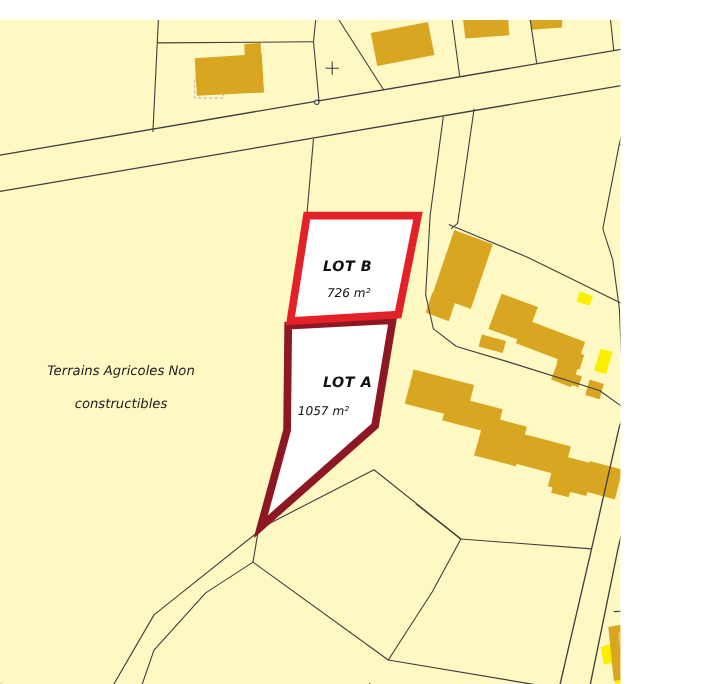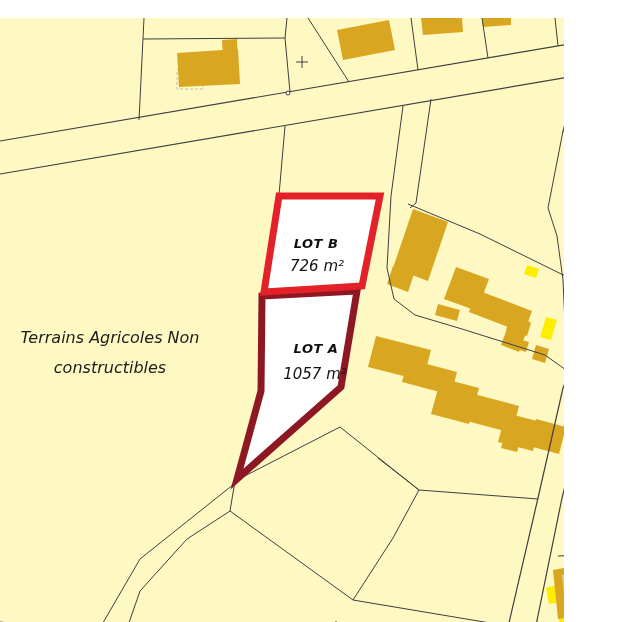--- a/index.html
+++ b/index.html
@@ -14,26 +14,26 @@
   .map-stage svg{position:absolute;left:0;top:0;}
   .map-label{
     position:absolute;
     transform:translate(-50%,-50%);
     font-style:italic;
     color:#111111;
     white-space:nowrap;
     line-height:1.15;
   }
   .lot-name{font-weight:bold;font-size:13px;letter-spacing:.5px;}
-  .lot-area{font-size:15px;}
-  .agri-note{font-size:16px;text-align:center;color:#1c1c1c;}
+  .lot-area{font-size:11px;}
+  .agri-note{font-size:12px;text-align:center;color:#1c1c1c;}
   .pos-lot-b-name{left:316px;top:226px;}
   .pos-lot-b-area{left:317px;top:249px;}
   .pos-lot-a-name{left:316px;top:331px;}
-  .pos-lot-a-area{left:315px;top:357px;}
+  .pos-lot-a-area{left:294px;top:357px;}
   .pos-note-1{left:110px;top:320px;}
   .pos-note-2{left:110px;top:350px;}
 </style>
 </head>
 <body>
 
 <div class="map-stage">
   <svg width="640" height="622" viewBox="0 0 640 622" xmlns="http://www.w3.org/2000/svg">
       <path d="M177 52 L203 52 L203 71 L177 71 Z" fill="none" stroke="#b9b9b9" stroke-width="1" stroke-dasharray="3,2"></path>
       <path d="M177 35 L238 31 L240 66 L179 69 Z" fill="#d9a621" stroke="none"></path>

